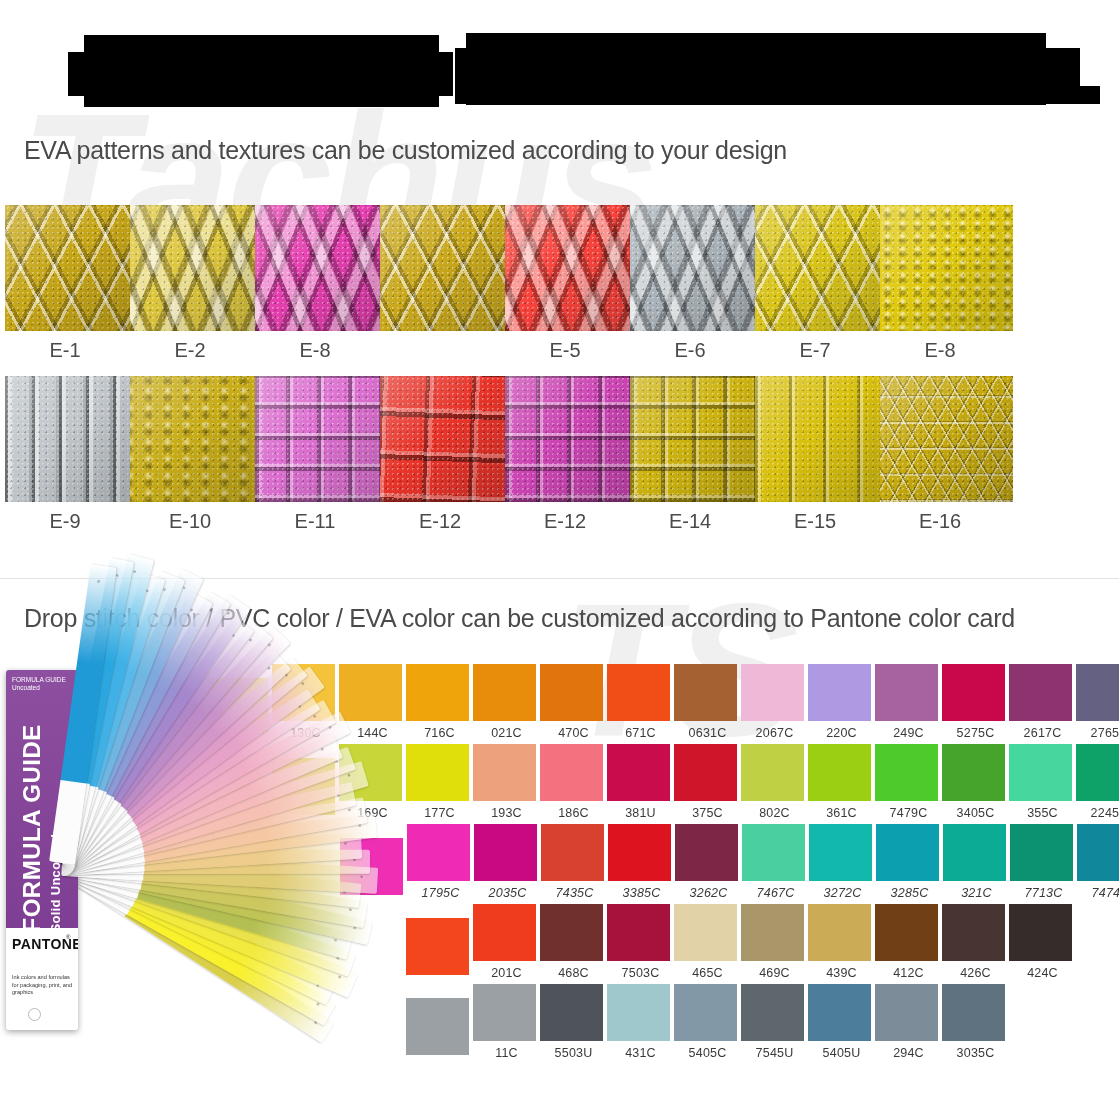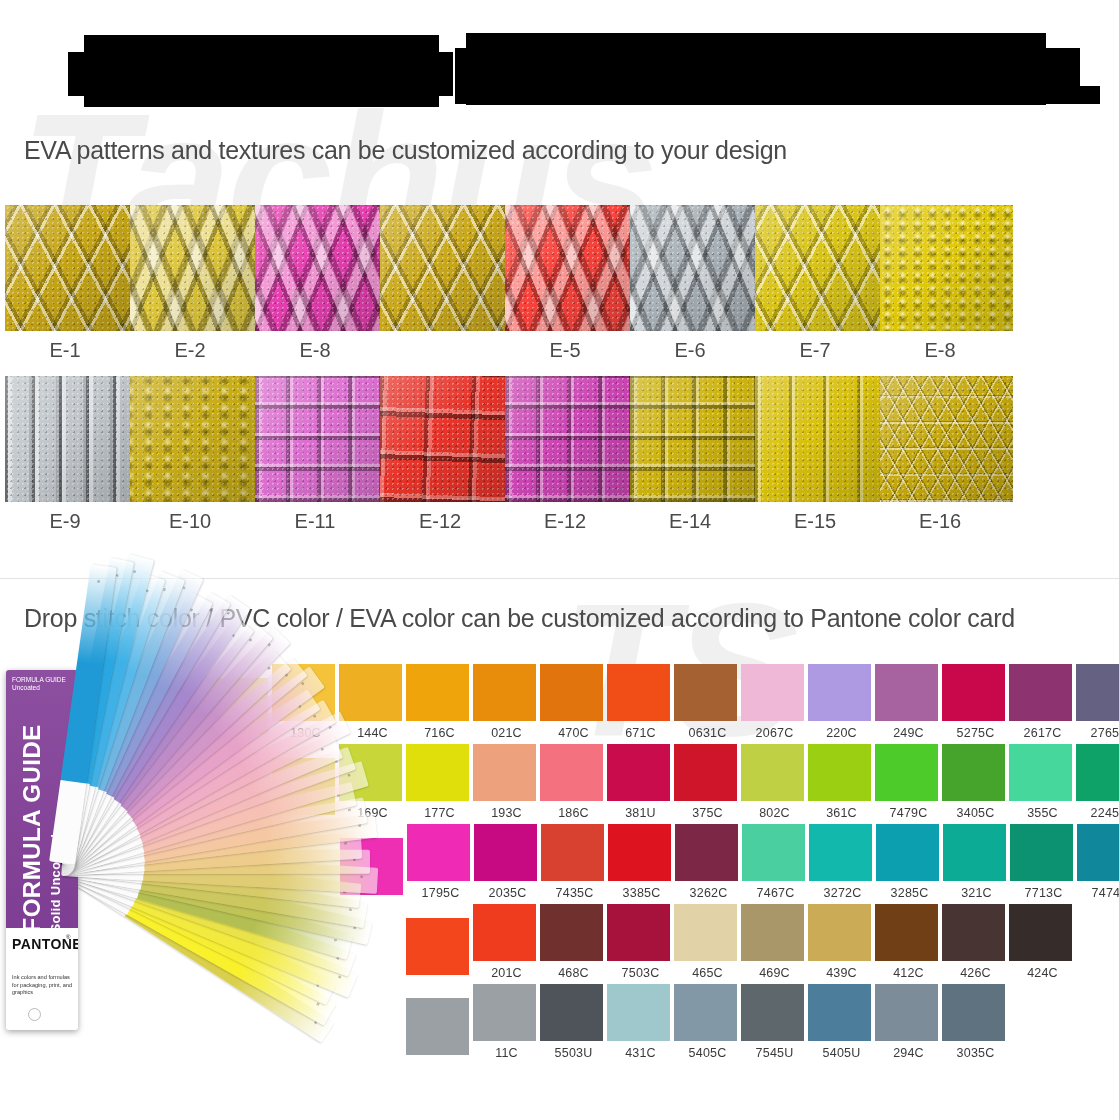--- a/index.html
+++ b/index.html
@@ -524,21 +524,21 @@
         </div>
         <div class="sw-cell">
           <div class="sw-chip" style="background: rgb(69, 215, 156);"></div>
           <div class="sw-code">355C</div>
         </div>
         <div class="sw-cell">
           <div class="sw-chip" style="background: rgb(14, 162, 105);"></div>
           <div class="sw-code">2245C</div>
         </div>
       </div>
-      <div class="sw-row" style="padding-left: 340px;">
+      <div class="sw-row" style="padding-left: 340px; font-style: italic;">
         <div class="sw-cell">
           <div class="sw-chip" style="background: rgb(238, 47, 180);"></div>
           <div class="sw-code"></div>
         </div>
         <div class="sw-cell">
           <div class="sw-chip" style="background: rgb(239, 43, 181);"></div>
           <div class="sw-code">1795C</div>
         </div>
         <div class="sw-cell">
           <div class="sw-chip" style="background: rgb(200, 10, 130);"></div>

